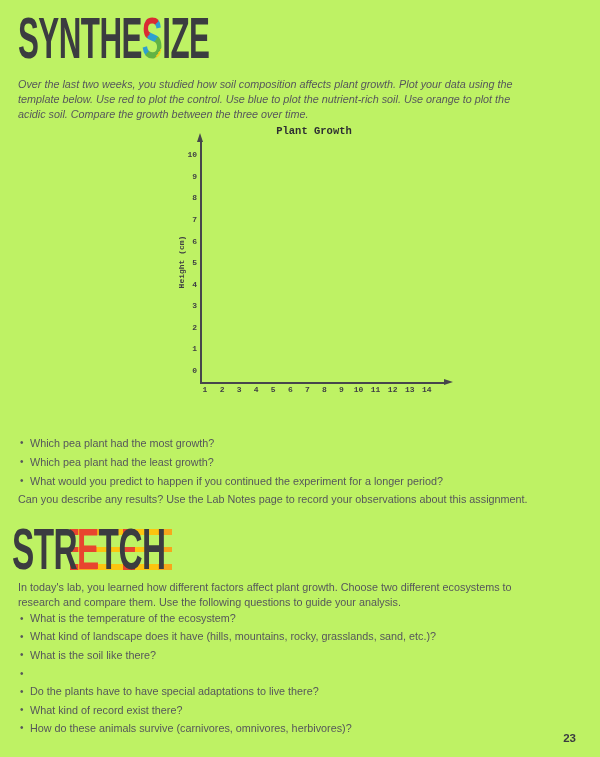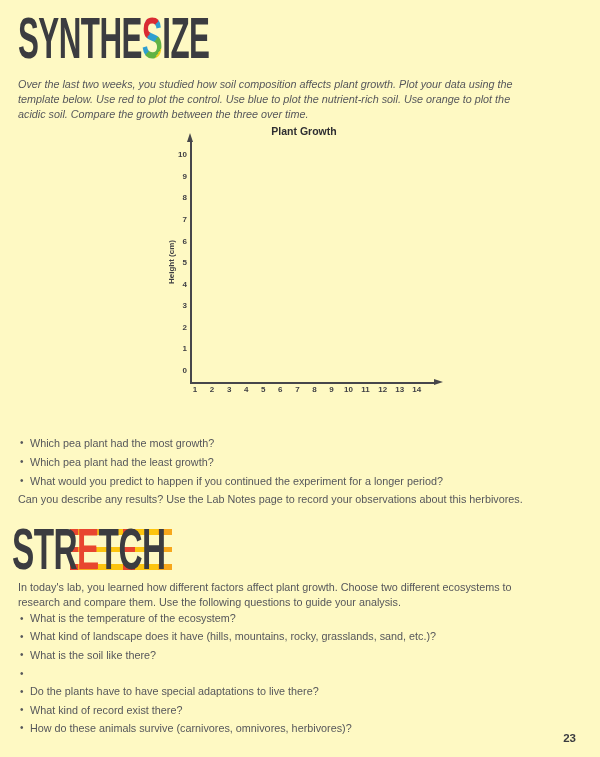--- a/index.html
+++ b/index.html
@@ -1,16 +1,16 @@
 <!DOCTYPE html>
 <html><head>
 <meta charset="utf-8">
 <style>
   html,body{margin:0;padding:0;background:#fff;}
-  .page{position:relative;width:600px;height:757px;background:#fef9c3;overflow:hidden;
+  .page{position:relative;width:600px;height:757px;background:#bef264;overflow:hidden;
         font-family:"Liberation Sans",sans-serif;}
 
   
   .h-big{position:absolute;font-weight:700;color:#3b3c40;font-size:57px;line-height:45px;
          white-space:nowrap;transform-origin:left top;letter-spacing:-1px;}
   #synth-heading{left:18px;top:16px;transform:scaleX(0.55);}
   .s-multicolor{background:linear-gradient(140deg,#8a4a9e 0%,#8a4a9e 22%,#d92b33 22%,#d92b33 42%,
          #2f9fd0 42%,#2f9fd0 58%,#62b344 58%,#62b344 76%,#f2cf1f 76%,#f2cf1f 100%);
          -webkit-background-clip:text;background-clip:text;color:transparent;}
   #stretch-wrap{position:absolute;left:12px;top:527px;width:178px;height:45px;}
@@ -34,21 +34,21 @@
   .q-list{position:absolute;left:18px;width:570px;}
   #synth-list{top:433px;}
   #stretch-list{top:609px;}
   #synth-list .li{height:19.2px;}
   #stretch-list .li{height:18.3px;}
   .li{display:flex;align-items:center;color:#56575b;font-size:10.8px;}
   .bullet{width:10px;margin-left:2px;font-size:10px;color:#56575b;}
   .li-text{flex:1;}
 
   
-  #chart{position:absolute;left:4px;top:120px;width:496px;height:292px;}
+  #chart{position:absolute;left:14px;top:120px;width:496px;height:292px;font-family:Liberation Mono, monospace;}
   #chart-title{position:absolute;left:0;top:5px;width:600px;text-align:center;
                font-size:10.5px;font-weight:700;color:#2e2e32;}
   .axis-y{position:absolute;left:186px;top:22px;width:1.6px;height:241px;background:#47474b;}
   .axis-x{position:absolute;left:186px;top:262px;width:245px;height:1.6px;background:#47474b;}
   .arrow-up{position:absolute;left:183px;top:13px;width:0;height:0;
             border-left:3.6px solid transparent;border-right:3.6px solid transparent;
             border-bottom:9px solid #47474b;}
   .arrow-right{position:absolute;left:430px;top:259px;width:0;height:0;
             border-top:3.6px solid transparent;border-bottom:3.6px solid transparent;
             border-left:9px solid #47474b;}
@@ -120,21 +120,21 @@
       </div>
       <div class="li">
         <span class="bullet">•</span>
         <span class="li-text">Which pea plant had the least growth?</span>
       </div>
       <div class="li">
         <span class="bullet">•</span>
         <span class="li-text">What would you predict to happen if you continued the experiment for a longer period?</span>
       </div>
     </div>
-  <div class="body-text" id="describe-text">Can you describe any results? Use the Lab Notes page to record your observations about this herbivores.</div>
+  <div class="body-text" id="describe-text">Can you describe any results? Use the Lab Notes page to record your observations about this assignment.</div>
 
   <div id="stretch-wrap">
     <div class="stripe s1"></div>
     <div class="stripe s2"></div>
     <div class="stripe s3"></div>
     <div class="h-big" id="stretch-heading"><span>STR</span><span class="e-red">E</span><span>TCH</span></div>
   </div>
 
   <div class="body-text" id="stretch-intro">In today's lab, you learned how different factors affect plant growth. Choose two different ecosystems to
 research and compare them. Use the following questions to guide your analysis.</div>

